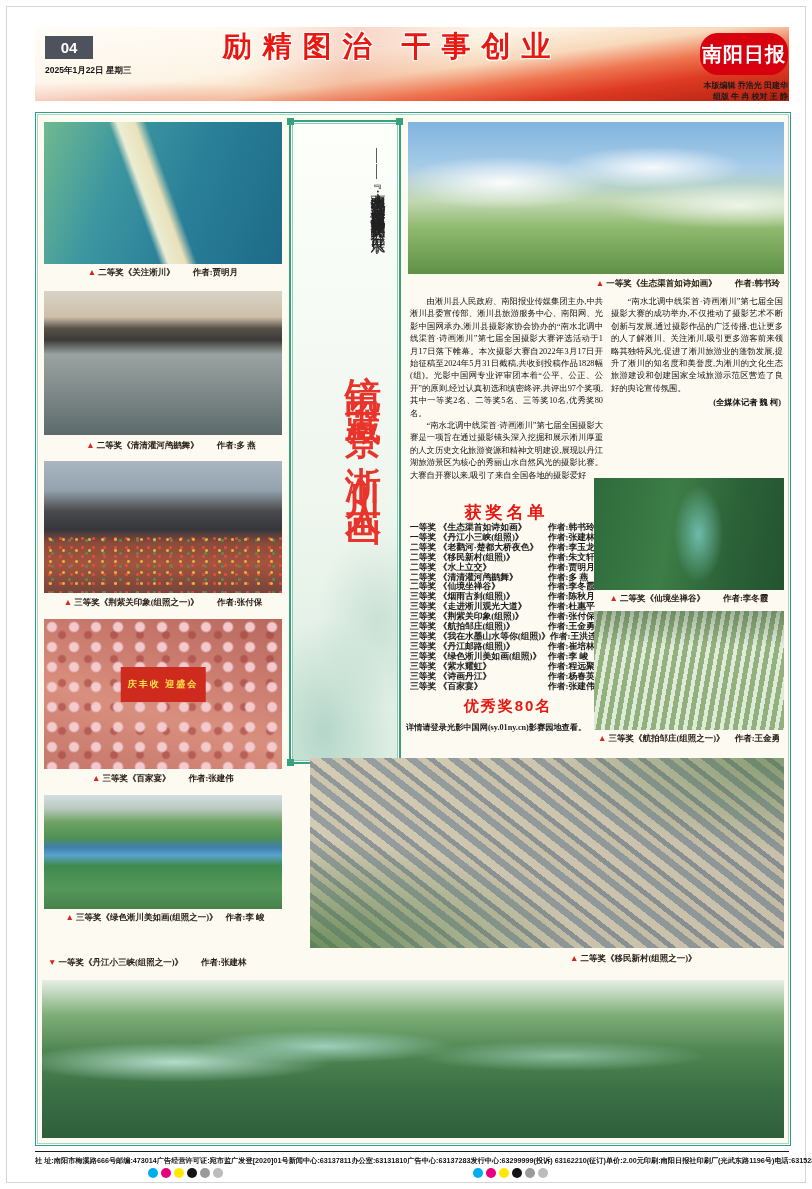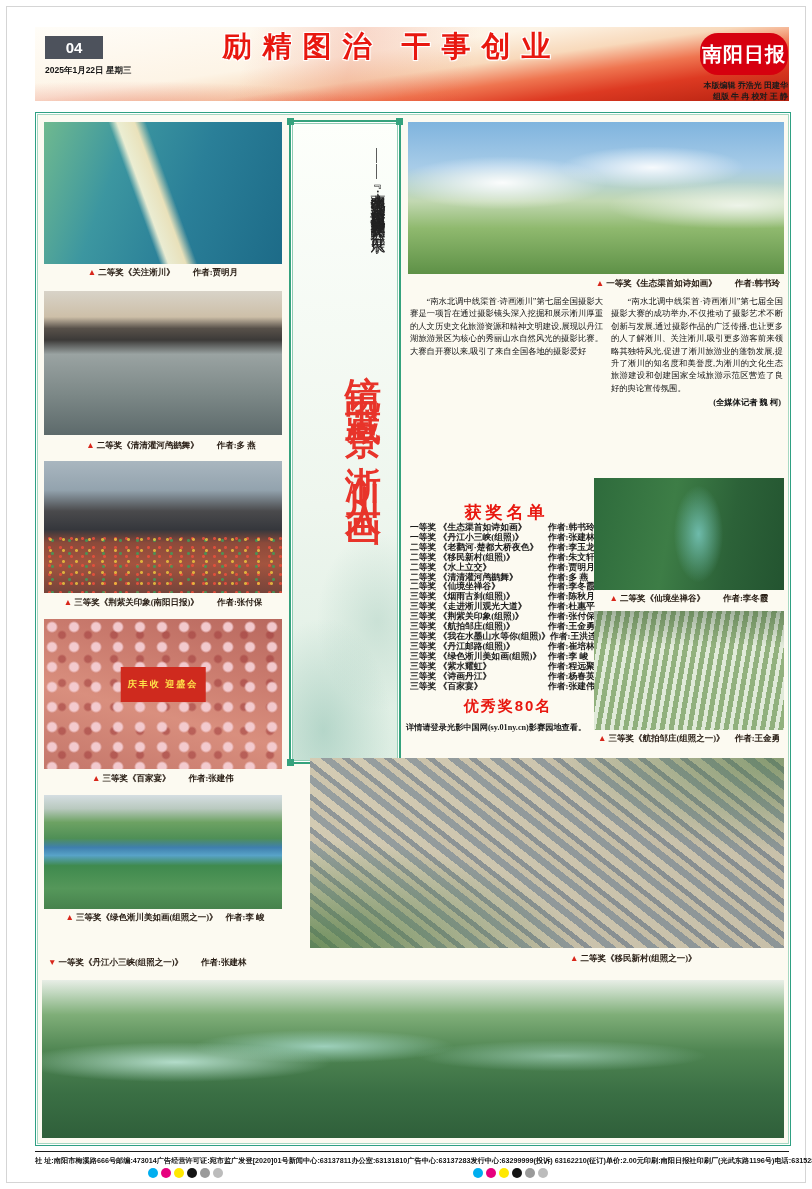--- a/index.html
+++ b/index.html
@@ -6,21 +6,21 @@
   #sheet{position:relative;width:812px;height:1189px;background:#ffffff;margin:0 auto;
          font-family:"Liberation Serif",serif;overflow:hidden;}
   .edge-frame{position:absolute;inset:6px;border:1px solid #d5d5d5;pointer-events:none;}
 
   
   #band{position:absolute;left:35px;top:27px;width:754px;height:74px;
     background:
       linear-gradient(105deg, transparent 28%, rgba(226,70,45,.18) 42%, transparent 58%),
       radial-gradient(ellipse 60% 70% at 12% 115%, rgba(220,50,30,.35), transparent 60%),
       linear-gradient(172deg,#fffdf8 0%,#fdf4e6 40%,#f8d9bb 55%,#ef7550 68%,#dd3a22 80%,#b3200f 100%);}
-  #pagenum{position:absolute;left:10px;top:9px;width:58px;height:23px;background:#4d525c;color:#fff;
+  #pagenum{position:absolute;left:10px;top:9px;width:48px;height:23px;background:#4d525c;color:#fff;
     font:bold 15px "Liberation Sans",sans-serif;display:flex;align-items:center;justify-content:center;}
   #date{position:absolute;left:10px;top:38px;font:bold 8.5px "Liberation Sans",sans-serif;color:#141414;}
   .headline{position:absolute;left:0;right:40px;text-align:center;color:#e8170f;
     font-family:"Liberation Sans",sans-serif;font-weight:bold;white-space:nowrap;
     text-shadow:0 0 3px #fff,1px 1px 0 #fff,-1px -1px 0 #fff,1px -1px 0 #fff,-1px 1px 0 #fff;}
   #headline1{top:0px;font-size:29px;letter-spacing:11px;}
   #headline2{top:33px;font-size:27px;letter-spacing:12px;}
   #masthead{position:absolute;left:700px;top:33px;width:88px;height:42px;background:#d6000f;color:#fff;
     display:flex;align-items:center;justify-content:center;font:bold 20px "Liberation Serif",serif;letter-spacing:1px;border-radius:18px;}
   .editors{position:absolute;left:560px;width:228px;text-align:right;font:bold 8px "Liberation Sans",sans-serif;color:#1b1b1b;}
@@ -146,21 +146,21 @@
   </div>
 
   <div class="photo ph-bridge" style="left:44px;top:291px;width:238px;height:144px;"></div>
   <div class="cap" style="left:52px;top:440px;width:238px;">
     <span><span class="mark">▲</span><span>二等奖《清清灌河鸬鹚舞》</span></span>
     <span>作者:多 燕</span>
   </div>
 
   <div class="photo ph-jingziguan speckle" style="left:44px;top:461px;width:238px;height:132px;"></div>
   <div class="cap" style="left:44px;top:597px;width:238px;">
-    <span><span class="mark">▲</span><span>三等奖《荆紫关印象(南阳日报)》</span></span>
+    <span><span class="mark">▲</span><span>三等奖《荆紫关印象(组照之一)》</span></span>
     <span>作者:张付保</span>
   </div>
 
   <div class="photo ph-banquet" style="left:44px;top:619px;width:238px;height:150px;">
     <div class="banner">庆丰收 迎盛会</div>
   </div>
   <div class="cap" style="left:44px;top:773px;width:238px;">
     <span><span class="mark">▲</span><span>三等奖《百家宴》</span></span>
     <span>作者:张建伟</span>
   </div>
@@ -187,20 +187,21 @@
     </div>
   </div>
 
   <div class="photo ph-ecocanal" style="left:408px;top:122px;width:376px;height:152px;"></div>
   <div class="cap" style="left:592px;top:278px;width:192px;">
     <span><span class="mark">▲</span><span>一等奖《生态渠首如诗如画》</span></span>
     <span>作者:韩书玲</span>
   </div>
 
   <div id="artcol1" class="artcol">
+    <p>由淅川县人民政府、南阳报业传媒集团主办,中共淅川县委宣传部、淅川县旅游服务中心、南阳网、光影中国网承办,淅川县摄影家协会协办的“南水北调中线渠首·诗画淅川”第七届全国摄影大赛评选活动于1月17日落下帷幕。本次摄影大赛自2022年3月17日开始征稿至2024年5月31日截稿,共收到投稿作品1828幅(组)。光影中国网专业评审团本着“公平、公正、公开”的原则,经过认真初选和缜密终评,共评出97个奖项,其中一等奖2名、二等奖5名、三等奖10名,优秀奖80名。</p>
     <p>“南水北调中线渠首·诗画淅川”第七届全国摄影大赛是一项旨在通过摄影镜头深入挖掘和展示淅川厚重的人文历史文化旅游资源和精神文明建设,展现以丹江湖旅游景区为核心的秀丽山水自然风光的摄影比赛。大赛自开赛以来,吸引了来自全国各地的摄影爱好</p>
   </div>
   <div id="artcol2" class="artcol">
     <p>“南水北调中线渠首·诗画淅川”第七届全国摄影大赛的成功举办,不仅推动了摄影艺术不断创新与发展,通过摄影作品的广泛传播,也让更多的人了解淅川、关注淅川,吸引更多游客前来领略其独特风光,促进了淅川旅游业的蓬勃发展,提升了淅川的知名度和美誉度,为淅川的文化生态旅游建设和创建国家全域旅游示范区营造了良好的舆论宣传氛围。</p>
     <p id="byline">(全媒体记者 魏 柯)</p>
   </div>
 
   <div id="awards-heading">获奖名单</div>
   <div id="awards-list">
       <div class="award-row">

